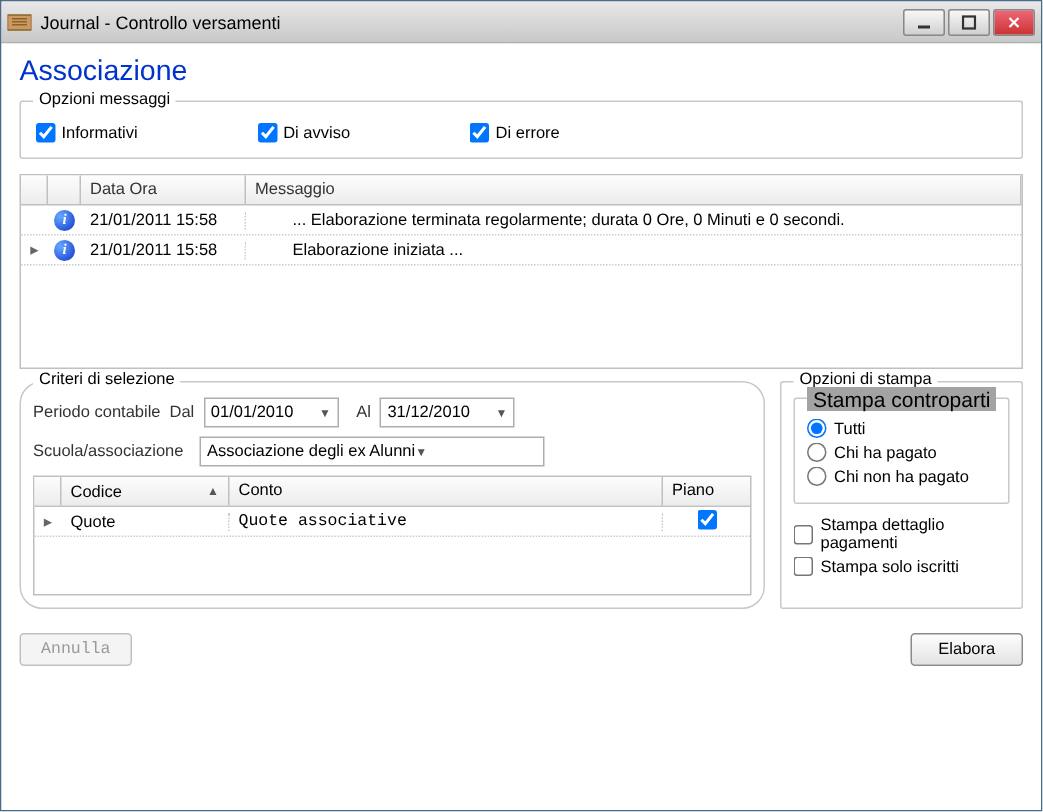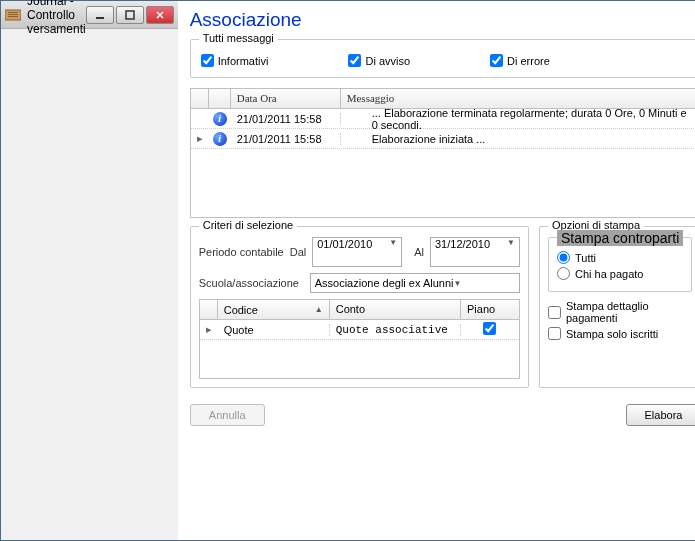--- a/index.html
+++ b/index.html
@@ -1,52 +1,52 @@
 <!DOCTYPE html>
 <html><head>
 <meta charset="utf-8">
 <style>
 * { box-sizing: border-box; margin: 0; padding: 0; }
 body { font-family: "Segoe UI", Tahoma, sans-serif; font-size: 11px; background: #fff; }
-.window { width: 695px; height: 541px; border: 1px solid #4a6a8a; background: #f0f0f0; display: flex; }
+.window { width: 695px; height: 541px; border: 1px solid #4a6a8a; background: #f0f0f0; display: flex; flex-direction: column; }
 .titlebar { height: 28px; background: linear-gradient(to bottom, #e8e8e8 0%, #d8d8d8 50%, #c8c8c8 100%); display: flex; align-items: center; padding: 0 4px; border-bottom: 1px solid #b0b0b0; }
 .tb-icon { width: 16px; height: 14px; margin-right: 6px; }
 .tb-title { flex: 1; font-size: 12px; color: #000; }
 .tb-btns { display: flex; gap: 2px; }
 .tb-btn { width: 28px; height: 18px; border: 1px solid #888; border-radius: 2px; display: flex; align-items: center; justify-content: center; font-size: 10px; }
 .tb-min, .tb-max { background: linear-gradient(to bottom, #f8f8f8, #d0d0d0); }
 .tb-close { background: linear-gradient(to bottom, #e67, #c33); color: #fff; }
 .content { flex: 1; background: #fff; padding: 8px 12px 12px 12px; display: flex; flex-direction: column; }
 .header-row { display: flex; align-items: baseline; margin-bottom: 8px; }
 .assoc-label { color: #0033cc; font-size: 19px; font-family: Tahoma, sans-serif; margin-right: 40px; }
 .plan-label { color: #0033cc; font-size: 17px; font-family: Tahoma, sans-serif; }
 .groupbox { border: 1px solid #c8c8c8; border-radius: 2px; position: relative; padding: 10px 8px 8px 8px; margin-bottom: 6px; background: #fff; }
 .gb-title { position: absolute; top: -8px; left: 8px; background: #fff; padding: 0 4px; font-size: 11px; color: #000; }
 .msg-checks { display: flex; gap: 80px; padding: 4px 2px 2px 2px; }
 .chk { display: flex; align-items: center; gap: 4px; font-size: 11px; }
 .chk input { width: 13px; height: 13px; }
 .msg-table { margin: 4px 0 8px 0; border: 1px solid #c0c0c0; height: 130px; background: #fff; }
-.msg-head { display: flex; background: linear-gradient(to bottom, #fdfdfd, #ececec); border-bottom: 1px solid #c0c0c0; height: 20px; font-family: Liberation Serif, serif; }
+.msg-head { display: flex; background: linear-gradient(to bottom, #fdfdfd, #ececec); border-bottom: 1px solid #c0c0c0; height: 20px; }
 .mh-cell { border-right: 1px solid #c0c0c0; padding: 3px 6px; font-size: 11px; color: #333; }
 .mh-gutter { width: 18px; }
 .mh-icon { width: 22px; }
 .mh-date { width: 110px; }
 .mh-msg { flex: 1; }
 .msg-row { display: flex; border-bottom: 1px dotted #ccc; height: 20px; align-items: center; }
 .mr-gutter { width: 18px; text-align: center; color: #666; }
 .mr-icon { width: 22px; text-align: center; }
 .info-ico { display: inline-block; width: 14px; height: 14px; border-radius: 50%; background: radial-gradient(circle at 30% 30%, #6af, #13c); color: #fff; font-weight: bold; font-size: 10px; line-height: 14px; font-family: Georgia, serif; font-style: italic; }
 .mr-date { width: 110px; padding: 0 6px; border-right: 1px dotted #ccc; }
 .mr-msg { flex: 1; padding: 0 6px; margin-left: 25px; }
 .lower { display: flex; gap: 10px; }
-.criteria { flex: 1; }
+.criteria { flex: 1; border-radius: 15px; }
 .print-opts { width: 162px; }
 .form-row { display: flex; align-items: center; margin-bottom: 6px; gap: 6px; }
 .form-label { color: #333; }
-.date-input { width: 90px; height: 30px; border: 1px solid #abadb3; background: #fff; display: flex; align-items: flex-start; padding: 0 4px; justify-content: space-between; }
+.date-input { width: 90px; height: 20px; border: 1px solid #abadb3; background: #fff; display: flex; align-items: center; padding: 0 4px; justify-content: space-between; }
 .date-input .dd { font-size: 8px; color: #555; }
 .combo { height: 20px; border: 1px solid #abadb3; background: #fff; display: flex; align-items: center; padding: 0 4px; flex: 1; }
 .combo .dd { font-size: 8px; color: #555; }
 .acct-table { border: 1px solid #c0c0c0; height: 80px; margin-top: 2px; }
 .acct-head { display: flex; background: linear-gradient(to bottom, #fdfdfd, #ececec); border-bottom: 1px solid #c0c0c0; height: 20px; }
 .ah-gutter { width: 18px; border-right: 1px solid #c0c0c0; }
 .ah-code { width: 112px; border-right: 1px solid #c0c0c0; padding: 3px 6px; display: flex; justify-content: space-between; align-items: center; }
 .ah-account { flex: 1; border-right: 1px solid #c0c0c0; padding: 3px 6px; }
 .ah-print { width: 58px; padding: 3px 6px; }
 .acct-row { display: flex; height: 20px; align-items: center; border-bottom: 1px dotted #ccc; }
@@ -55,21 +55,21 @@
 .ar-account { flex: 1; padding: 0 6px; border-right: 1px dotted #ccc; font-family: Liberation Mono, monospace; }
 .ar-print { width: 58px; text-align: center; }
 .sub-group { border: 1px solid #c8c8c8; border-radius: 2px; position: relative; padding: 10px 8px 8px 8px; margin-bottom: 8px; }
 .sub-title { position: absolute; top: -8px; left: 8px; background: #a3a3a3; padding: 0 4px; font-size: 14px; }
 .radio-row { display: flex; align-items: center; gap: 5px; margin: 3px 0; }
 .radio-row input { width: 13px; height: 13px; }
 .chk-row { display: flex; align-items: center; gap: 5px; margin: 3px 0; }
 .chk-row input { width: 13px; height: 13px; }
 .footer { display: flex; justify-content: space-between; padding-top: 10px; }
 .btn { min-width: 75px; height: 22px; border: 1px solid #8a8a8a; border-radius: 3px; background: linear-gradient(to bottom, #fdfdfd, #e3e3e3); font-size: 11px; padding: 0 10px; cursor: pointer; }
-.btn:disabled { color: #999; border-color: #c0c0c0; background: #f4f4f4; cursor: default; }
+.btn:disabled { color: #999; border-color: #c0c0c0; background: #f4f4f4; cursor: default; font-family: Liberation Mono, monospace; }
 .sort-arrow { font-size: 8px; color: #555; }
 </style>
 </head>
 <body>
 
 <div class="window">
   <div class="titlebar">
     <svg class="tb-icon" viewBox="0 0 16 14">
         <rect x="0" y="2" width="16" height="10" fill="#c96" stroke="#862" stroke-width="1"></rect>
         <rect x="3" y="4" width="10" height="1" fill="#862"></rect>
@@ -95,21 +95,21 @@
         </div>
     </div>
   </div>
 
   <div class="content">
     <div class="header-row">
       <div class="assoc-label">Associazione</div>
     </div>
 
     <div class="groupbox">
-      <div class="gb-title">Tutti messaggi</div>
+      <div class="gb-title">Opzioni messaggi</div>
       <div class="msg-checks">
         <label class="chk">
             <input type="checkbox" checked="" style="">
             <span>Informativi</span>
           </label>
         <label class="chk">
             <input type="checkbox" checked="" style="">
             <span>Di avviso</span>
           </label>
         <label class="chk">
@@ -187,20 +187,24 @@
         <div class="sub-group">
           <div class="sub-title">Stampa controparti</div>
           <label class="radio-row">
               <input type="radio" name="cp" checked="" style="">
               <span>Tutti</span>
             </label>
           <label class="radio-row">
               <input type="radio" name="cp" style="">
               <span>Chi ha pagato</span>
             </label>
+          <label class="radio-row">
+              <input type="radio" name="cp" style="">
+              <span>Chi non ha pagato</span>
+            </label>
         </div>
         <label class="chk-row">
             <input type="checkbox" style="">
             <span>Stampa dettaglio pagamenti</span>
           </label>
         <label class="chk-row">
             <input type="checkbox" style="">
             <span>Stampa solo iscritti</span>
           </label>
       </div>

